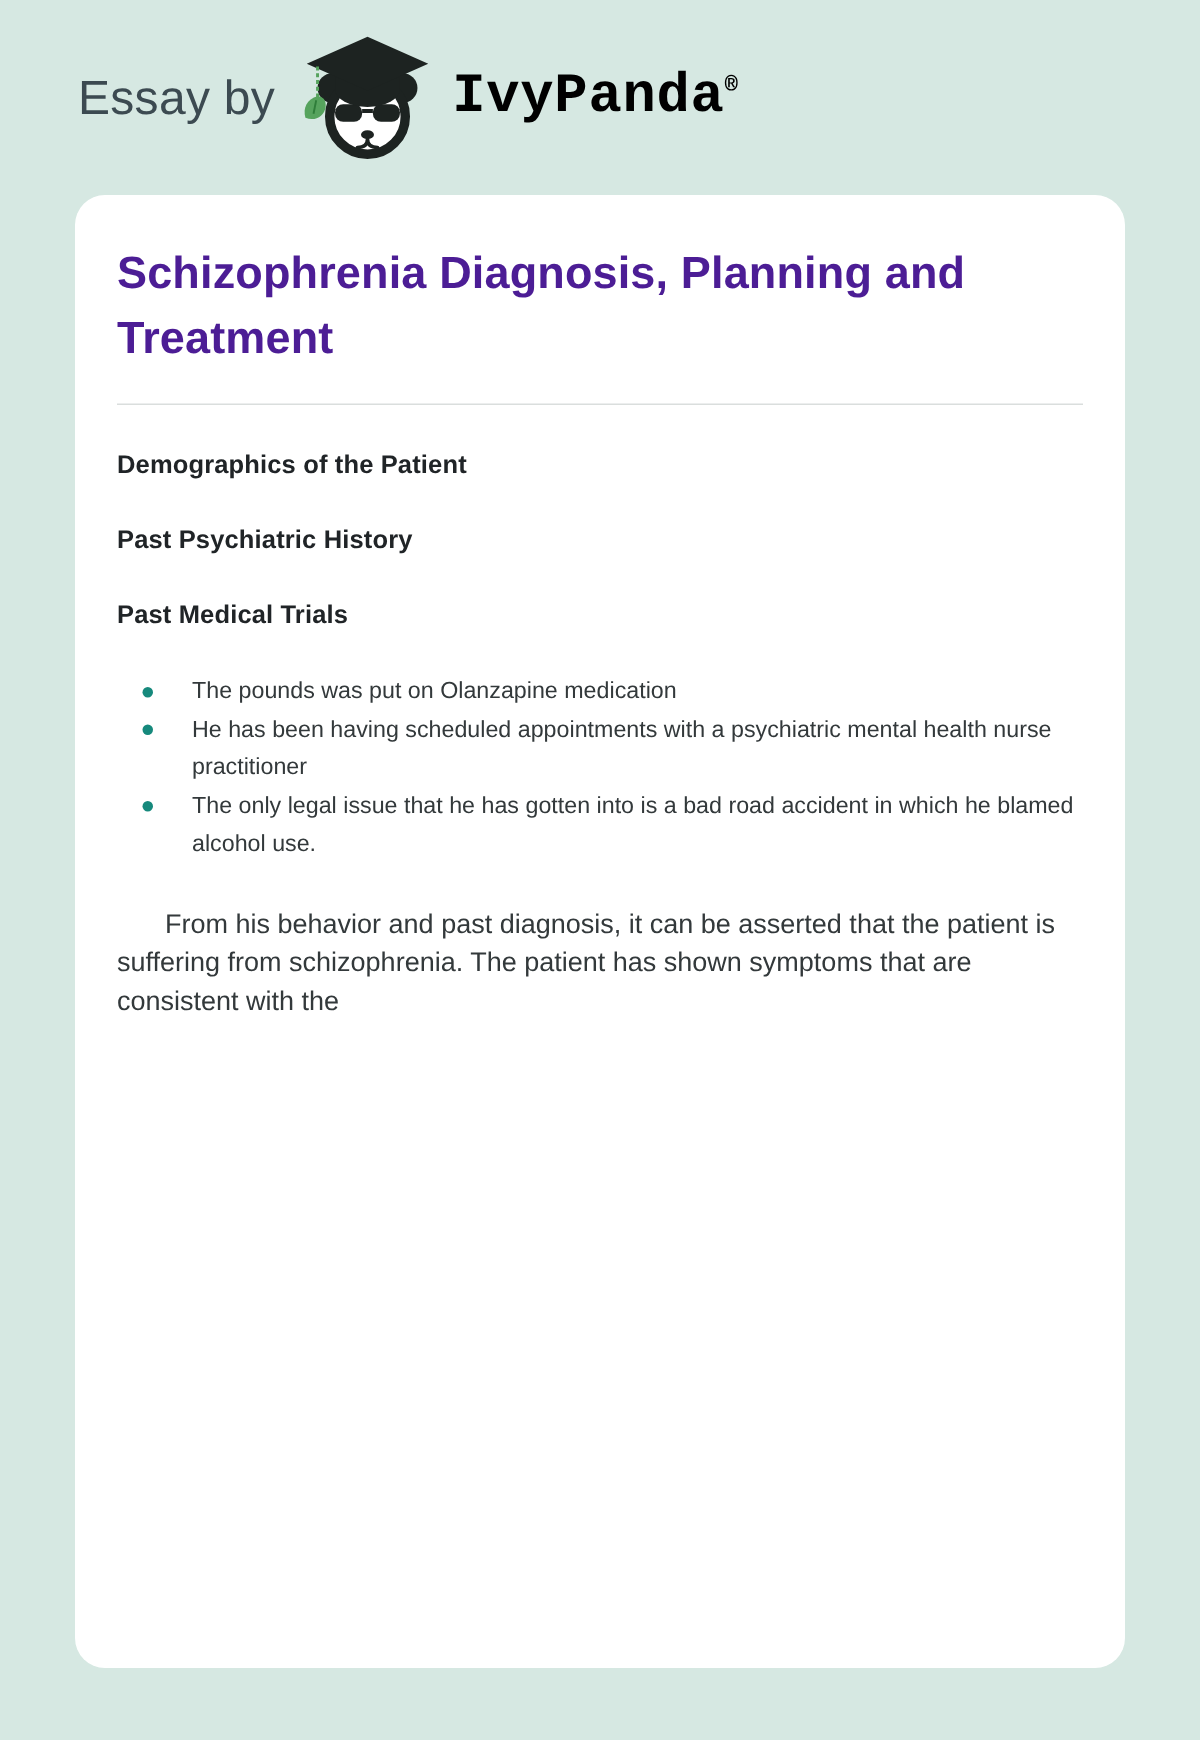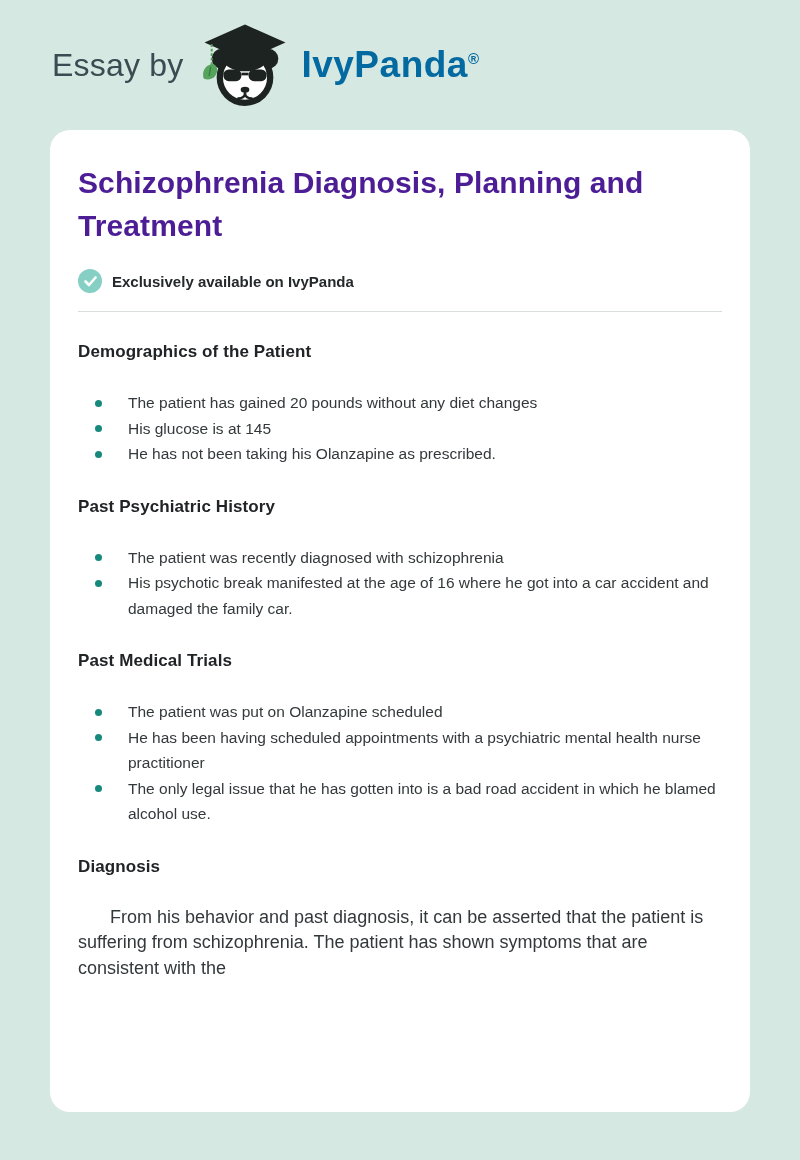--- a/index.html
+++ b/index.html
@@ -27,24 +27,24 @@
     letter-spacing: 0.2px;
   }
   .logo {
     display: inline-block;
     width: 92px;
     height: 90px;
     margin: 0 10px 0 16px;
   }
   .logo svg { width: 100%; height: 100%; display: block; }
   .brand {
-    font-family: Liberation Sans, sans-serif;
+    font-family: Liberation Mono, monospace;
     font-weight: bold;
     font-size: 37px;
-    color: #0369a1;
+    color: #000000;
     letter-spacing: 0.5px;
   }
   .brand sup {
     font-size: 15px;
     vertical-align: super;
     font-weight: bold;
   }
 
   
   .card {
@@ -161,59 +161,41 @@
         <line x1="12" y1="52" x2="10" y2="62" stroke="#2e7d39" stroke-width="1.4"></line>
       </svg>
     </span>
     <span class="brand"><span>IvyPanda</span><sup>®</sup></span>
   </header>
 
   <main class="card">
 
     <h1>Schizophrenia Diagnosis, Planning and Treatment</h1>
 
-    <div class="badge-row">
-      <span class="check-circle">
-        <svg viewBox="0 0 13 11" xmlns="http://www.w3.org/2000/svg">
-          <polyline points="1.5,5.5 5,9 11.5,1.5" fill="none" stroke="#ffffff" stroke-width="2.6" stroke-linecap="round" stroke-linejoin="round"></polyline>
-        </svg>
-      </span>
-      <span class="badge-text">Exclusively available on IvyPanda</span>
-    </div>
 
     <hr class="divider">
 
     <section>
       <h2>Demographics of the Patient</h2>
     </section>
 
     <section>
-      <ul class="bullets">
-        <li>The patient has gained 20 pounds without any diet changes</li>
-        <li>His glucose is at 145</li>
-        <li>He has not been taking his Olanzapine as prescribed.</li>
-      </ul>
     </section>
 
     <section>
       <h2>Past Psychiatric History</h2>
-      <ul class="bullets">
-        <li>The patient was recently diagnosed with schizophrenia</li>
-        <li>His psychotic break manifested at the age of 16 where he got into a car accident and damaged the family car.</li>
-      </ul>
     </section>
 
     <section>
       <h2>Past Medical Trials</h2>
       <ul class="bullets">
-        <li>The patient was put on Olanzapine scheduled</li>
+        <li>The pounds was put on Olanzapine medication</li>
         <li>He has been having scheduled appointments with a psychiatric mental health nurse practitioner</li>
         <li>The only legal issue that he has gotten into is a bad road accident in which he blamed alcohol use.</li>
       </ul>
     </section>
 
     <section>
-      <h2>Diagnosis</h2>
       <p class="body-para">From his behavior and past diagnosis, it can be asserted that the patient is suffering from schizophrenia. The patient has shown symptoms that are consistent with the</p>
     </section>
 
   </main>
 </div>
 
 </body></html>

